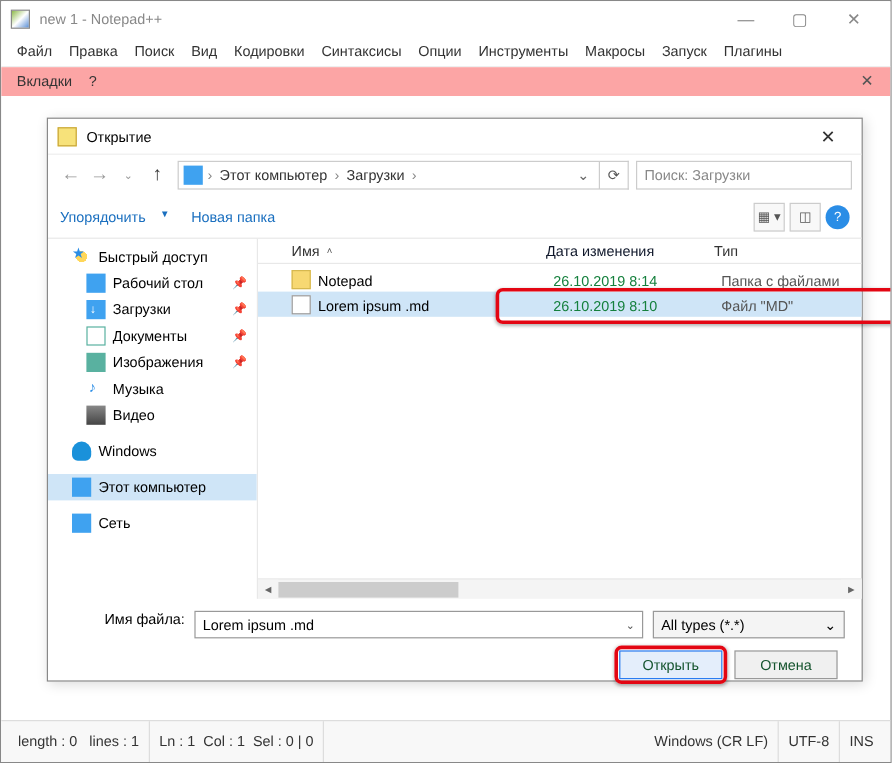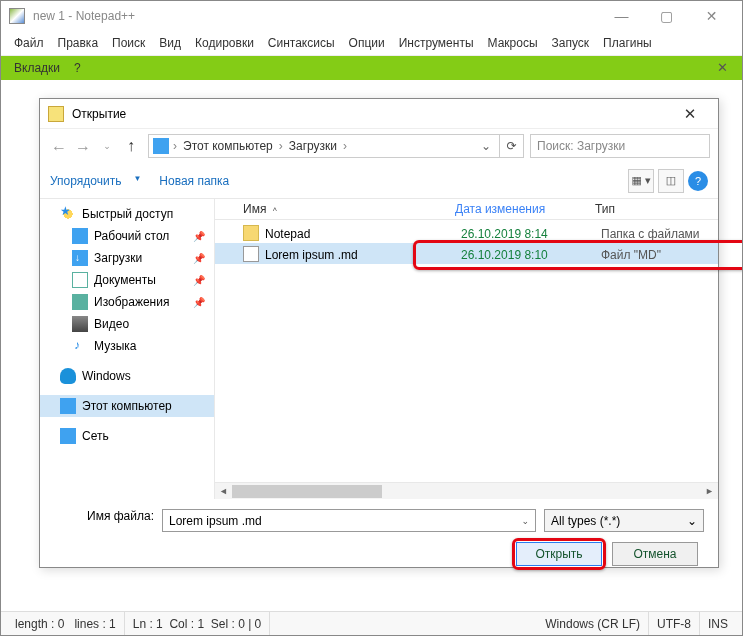--- a/index.html
+++ b/index.html
@@ -5,21 +5,21 @@
 *{margin:0;padding:0;box-sizing:border-box;font-family:"Segoe UI",Tahoma,sans-serif;font-size:12px}
 body{background:#fff;width:743px;height:636px;overflow:hidden;position:relative;border:1px solid #888}
 .main-window{width:100%;height:100%;background:#fff;position:relative}
 .titlebar{height:30px;display:flex;align-items:center;padding:0 8px;background:#fff}
 .titlebar .app-icon{width:16px;height:16px;margin-right:8px;background:linear-gradient(135deg,#8db94a,#fff 50%,#5a8fd6);border:1px solid #888}
 .titlebar .title{color:#888;flex:1}
 .win-controls{display:flex;gap:0}
 .win-btn{width:45px;height:28px;display:flex;align-items:center;justify-content:center;color:#888;font-size:14px}
 .menubar{display:flex;padding:2px 6px;border-bottom:1px solid #eee;background:#fff;flex-wrap:wrap}
 .menubar .mi{padding:3px 7px;color:#333;white-space:nowrap}
-.menubar2{display:flex;padding:2px 6px;background:#84cc16;}
+.menubar2{display:flex;padding:2px 6px;background:#fca5a5;}
 .menubar2 .mi{padding:3px 7px;color:#333}
 .menubar2 .close-x{margin-left:auto;padding:2px 8px;color:#555;font-size:13px}
 
 .dialog{position:absolute;left:38px;top:97px;width:680px;height:470px;background:#fff;border:1px solid #888;box-shadow:2px 2px 10px rgba(0,0,0,.15)}
 .dlg-titlebar{height:30px;display:flex;align-items:center;padding:0 8px;border-bottom:1px solid #eee}
 .dlg-titlebar .dlg-icon{width:16px;height:16px;margin-right:8px;background:#f7e27a;border:1px solid #c9a73a}
 .dlg-titlebar .dlg-title{flex:1;color:#000}
 .dlg-titlebar .dlg-close{width:40px;text-align:center;font-size:15px;color:#333}
 .nav-row{height:34px;display:flex;align-items:center;padding:0 8px;gap:6px}
 .nav-arrows{display:flex;gap:2px;align-items:center}
@@ -58,21 +58,21 @@
 .ico-onedrive{background:#1a91da;border-radius:50% 50% 30% 30%}
 .ico-pc{background:#3fa2f0}
 .ico-net{background:#3fa2f0}
 .ico-folder{background:#f7d872;border:1px solid #d6b84f}
 .ico-file{background:#fff;border:1px solid #999}
 .sb-sep{height:8px}
 .file-area{flex:1;display:flex;flex-direction:column;position:relative}
 .columns{display:flex;border-bottom:1px solid #e8e8e8;padding:3px 0}
 .col-name{width:240px;padding-left:28px;color:#333;display:flex;align-items:center;gap:6px}
 .col-name .sort{font-size:8px;color:#555}
-.col-date{width:140px;color:#3b82f6}
+.col-date{width:140px;color:#0f172a}
 .col-type{flex:1;color:#333}
 .file-list{flex:1;padding:2px 0;position:relative}
 .file-row{display:flex;align-items:flex-end;padding:2px 0;height:21px}
 .file-row.sel{background:#cfe5f7}
 .file-row .ico{width:16px;height:16px;margin-left:28px;margin-right:6px}
 .file-row .fn{width:196px;color:#000}
 .file-row .fd{width:140px;color:#15803d}
 .file-row .ft{color:#555}
 
 .red-box{position:absolute;border:3px solid #e30613;border-radius:6px;box-shadow:0 1px 3px rgba(0,0,0,.3);pointer-events:none}
@@ -84,21 +84,21 @@
 .sb-thumb{position:absolute;left:0;top:2px;width:150px;height:13px;background:#ccc}
 .bottom-area{padding:10px 14px;display:flex;flex-direction:column;gap:10px}
 .fn-row{display:flex;gap:8px}
 .fn-label{width:100px;text-align:right;color:#000}
 .fn-input{flex:1;height:23px;border:1px solid #999;padding:0 6px;display:flex;align-items:center;justify-content:space-between;background:#fff}
 .fn-input .dd{color:#555;font-size:9px}
 .type-select{width:160px;height:23px;border:1px solid #999;display:flex;align-items:center;padding:0 6px;justify-content:space-between;background:#f4f4f4}
 .btn-row{display:flex;gap:10px;justify-content:flex-end;padding-right:6px;position:relative}
 .dlg-btn{width:86px;height:24px;border:1px solid #999;background:#f0f0f0;display:flex;align-items:center;justify-content:center;color:#14532d}
 .dlg-btn.primary{border:1px solid #2a7cf0;background:#e4eefb}
-.statusbar{position:absolute;bottom:0;left:0;right:0;height:24px;border-top:1px solid #ddd;display:flex;align-items:center;padding:0 6px;gap:0;background:#f8f8f8;color:#333}
+.statusbar{position:absolute;bottom:0;left:0;right:0;height:35px;border-top:1px solid #ddd;display:flex;align-items:center;padding:0 6px;gap:0;background:#f8f8f8;color:#333}
 .statusbar .sc{padding:0 8px;border-right:1px solid #ddd;height:100%;display:flex;align-items:center}
 .statusbar .sc:last-child{border:none;margin-left:auto}
 .statusbar .sc.wide{flex:1;border:none}
 </style>
 </head>
 <body>
 
 <div class="main-window">
   <div class="titlebar">
     <div class="app-icon"></div>
@@ -189,26 +189,26 @@
             <span class="ico ico-doc"></span>
             <span>Документы</span>
             <span class="pin">📌</span>
           </div>
         <div class="sb-item" style="padding-left:32px">
             <span class="ico ico-pic"></span>
             <span>Изображения</span>
             <span class="pin">📌</span>
           </div>
         <div class="sb-item" style="padding-left:32px">
+            <span class="ico ico-music"></span>
+            <span>Музыка</span>
+          </div>
+        <div class="sb-item" style="padding-left:32px">
             <span class="ico ico-video"></span>
             <span>Видео</span>
-          </div>
-        <div class="sb-item" style="padding-left:32px">
-            <span class="ico ico-music"></span>
-            <span>Музыка</span>
           </div>
         <div class="sb-sep"></div>
         <div class="sb-item">
             <span class="ico ico-onedrive"></span>
             <span>Windows</span>
           </div>
         <div class="sb-sep"></div>
         <div class="sb-item active">
             <span class="ico ico-pc"></span>
             <span>Этот компьютер</span>

